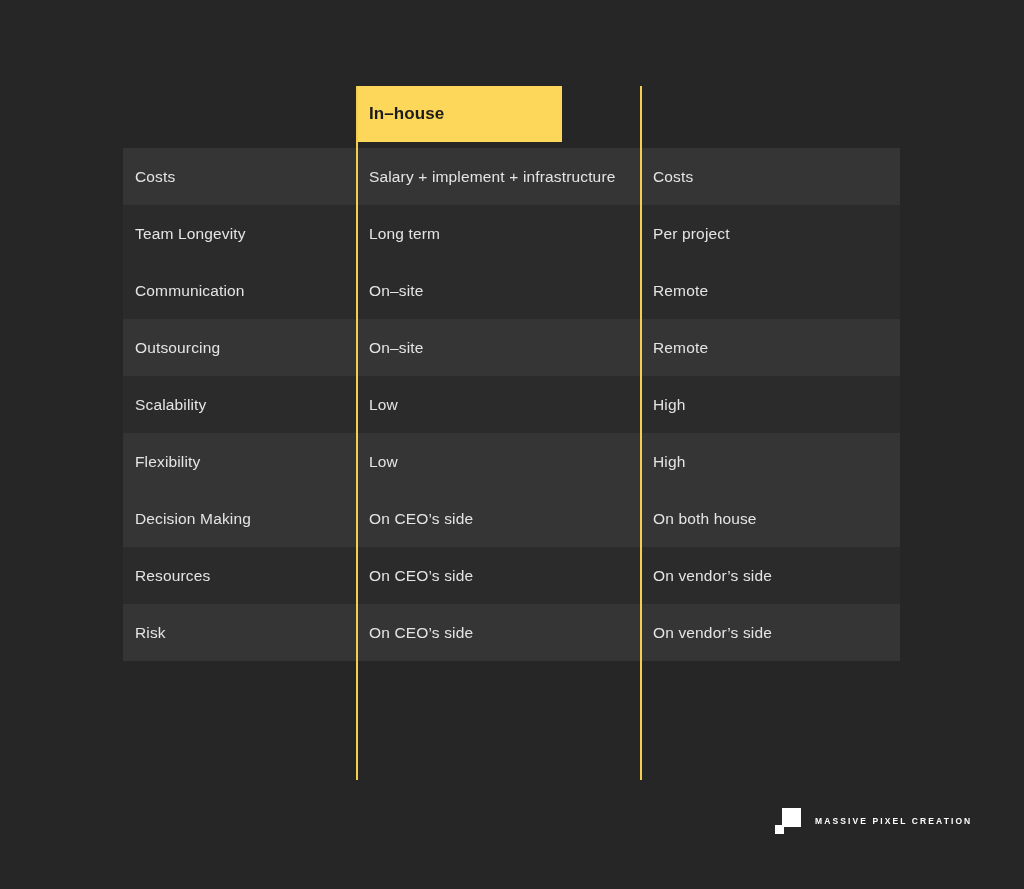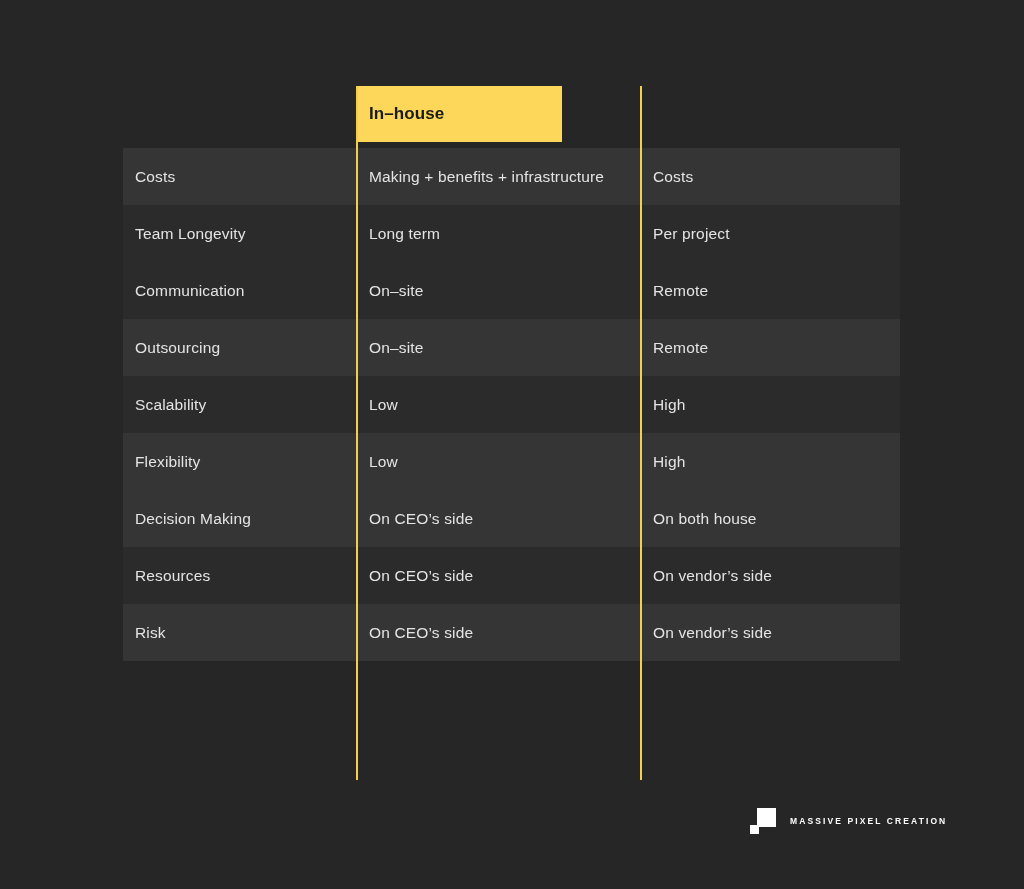--- a/index.html
+++ b/index.html
@@ -78,21 +78,21 @@
     width: 2px;
     height: 694px;
     background: #F5CE4E;
   }
   #divider-1 { left: 356px; }
   #divider-2 { left: 640px; }
 
   
   #logo {
     position: absolute;
-    left: 750px;
+    left: 775px;
     top: 808px;
     display: flex;
     align-items: center;
   }
   .logo-mark {
     position: relative;
     width: 26px;
     height: 26px;
     margin-right: 14px;
   }
@@ -122,21 +122,21 @@
 <div id="canvas">
 
   <div class="header-box" id="hdr-inhouse">
     <span class="header-label">In–house</span>
   </div>
 
 
   <div id="table">
       <div class="row odd">
         <span class="cell cell-label">Costs</span>
-        <span class="cell cell-inhouse">Making + benefits + infrastructure</span>
+        <span class="cell cell-inhouse">Salary + implement + infrastructure</span>
         <span class="cell cell-outsrc">Costs</span>
       </div>
       <div class="row even">
         <span class="cell cell-label">Team Longevity</span>
         <span class="cell cell-inhouse">Long term</span>
         <span class="cell cell-outsrc">Per project</span>
       </div>
       <div class="row even">
         <span class="cell cell-label">Communication</span>
         <span class="cell cell-inhouse">On–site</span>

